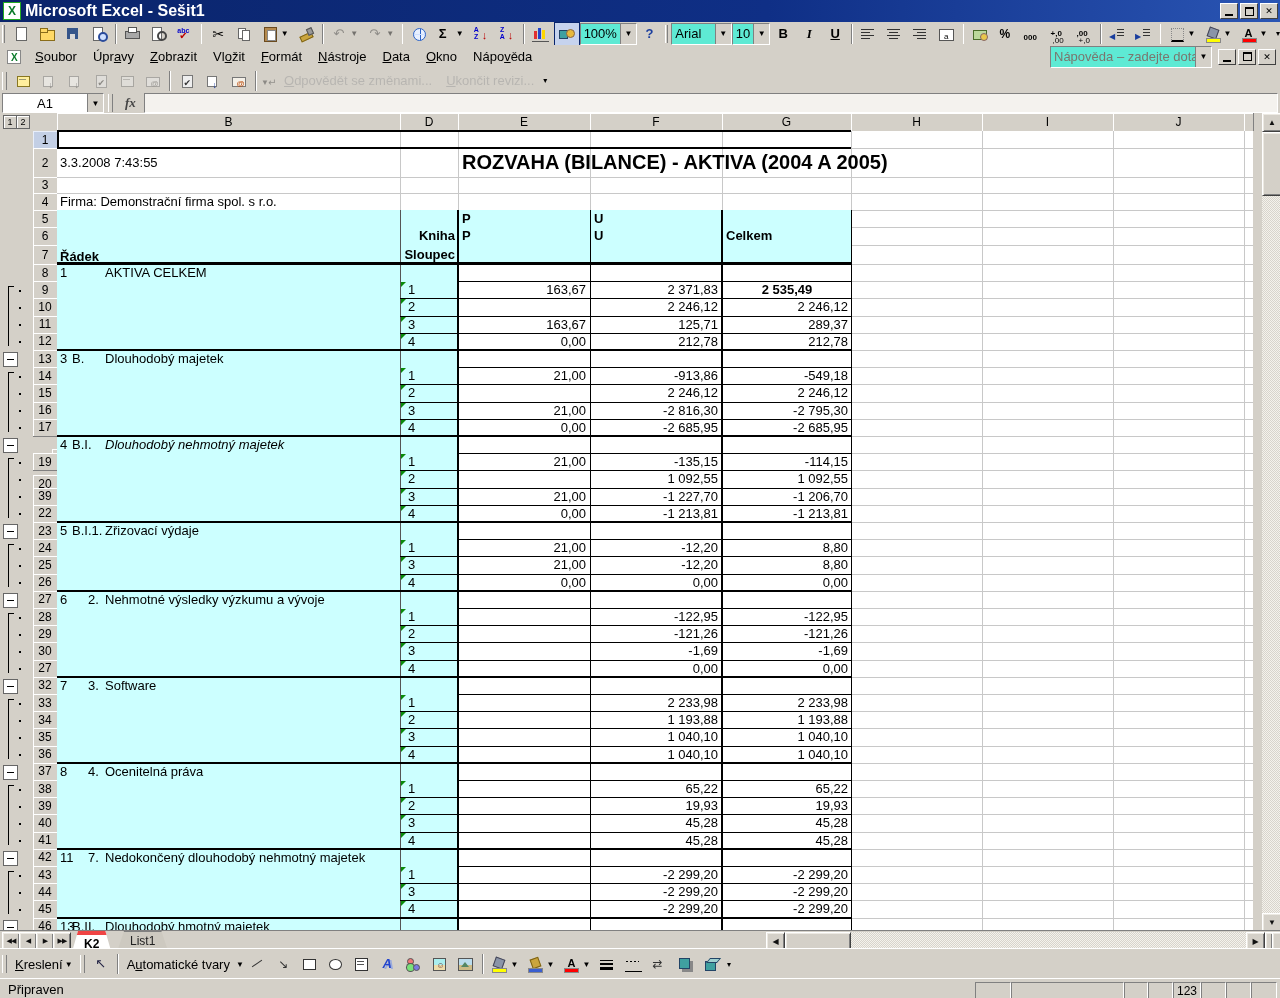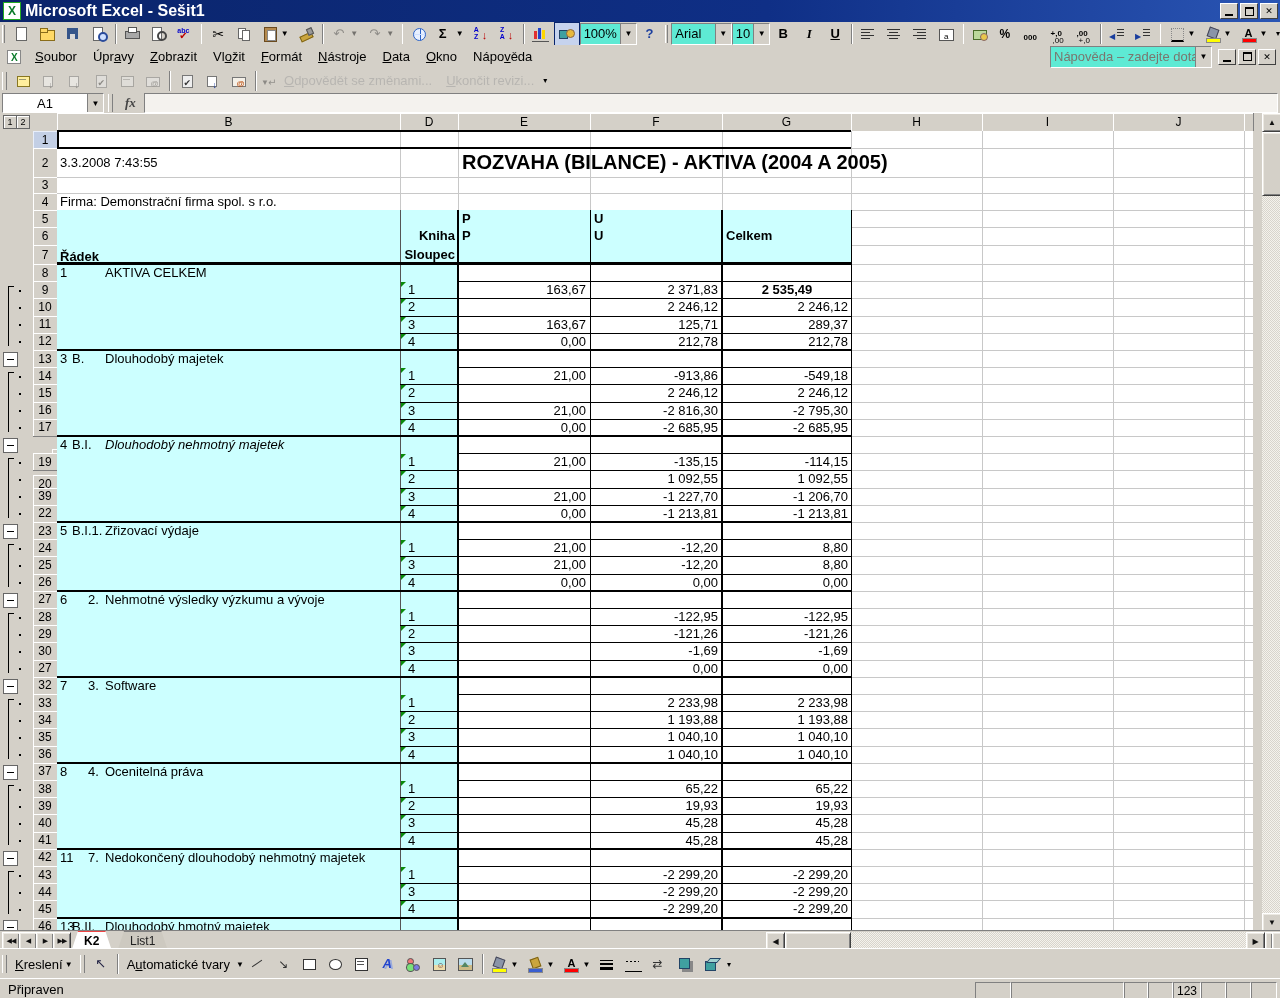--- a/index.html
+++ b/index.html
@@ -142,21 +142,21 @@
   .minusbox div{width:7px;height:1px;background:#000;}
   .odot{position:absolute;width:2px;height:2px;background:#000;}
   .obtn{position:absolute;width:12px;height:12px;background:#d4d0c8;border:1px solid #666;font-size:9px;display:flex;align-items:center;justify-content:center;box-shadow:inset 1px 1px 0 #fff;}
   
   .sbtn{position:absolute;background:#d4d0c8;border:1px solid;border-color:#fff #404040 #404040 #fff;box-shadow:inset 1px 1px 0 #ece9e2,inset -1px -1px 0 #808080;display:flex;align-items:center;justify-content:center;font-size:8px;color:#111;}
   .strack{position:absolute;background:#f1efe9;background-image:repeating-conic-gradient(#d8d4cc 0 25%,#f4f2ec 0 50%);background-size:2px 2px;}
   .sthumb{position:absolute;background:#d4d0c8;border:1px solid;border-color:#fff #404040 #404040 #fff;box-shadow:inset 1px 1px 0 #ece9e2,inset -1px -1px 0 #808080;}
   
   #tabbar{left:0;top:930px;width:1280px;height:18px;background:#d4d0c8;border-top:1px solid #808080;}
   .sheettab{position:absolute;top:0px;height:17px;display:flex;align-items:center;justify-content:center;font-size:12px;clip-path:polygon(6px 0,calc(100% - 6px) 0,100% 100%,0 100%);padding:0 12px;border-top:1px solid #808080;}
-  .sheettab.active{background:#fff;font-weight:bold;border-top:1px solid #ef4444;}
+  .sheettab.active{background:#fff;font-weight:bold;border-top:4px solid #ef4444;}
   .sheettab.inactive{background:#cdc9c0;color:#222;}
   
   #statusbar{left:0;top:978px;width:1280px;height:20px;background:#d4d0c8;border-top:1px solid #fff;display:block;}
   .spanel{position:absolute;top:3px;height:15px;border:1px solid;border-color:#808080 #fff #fff #808080;font-size:12px;display:flex;align-items:center;justify-content:center;}
 </style>
 </head>
 <body>
 
 <div id="app">
 

